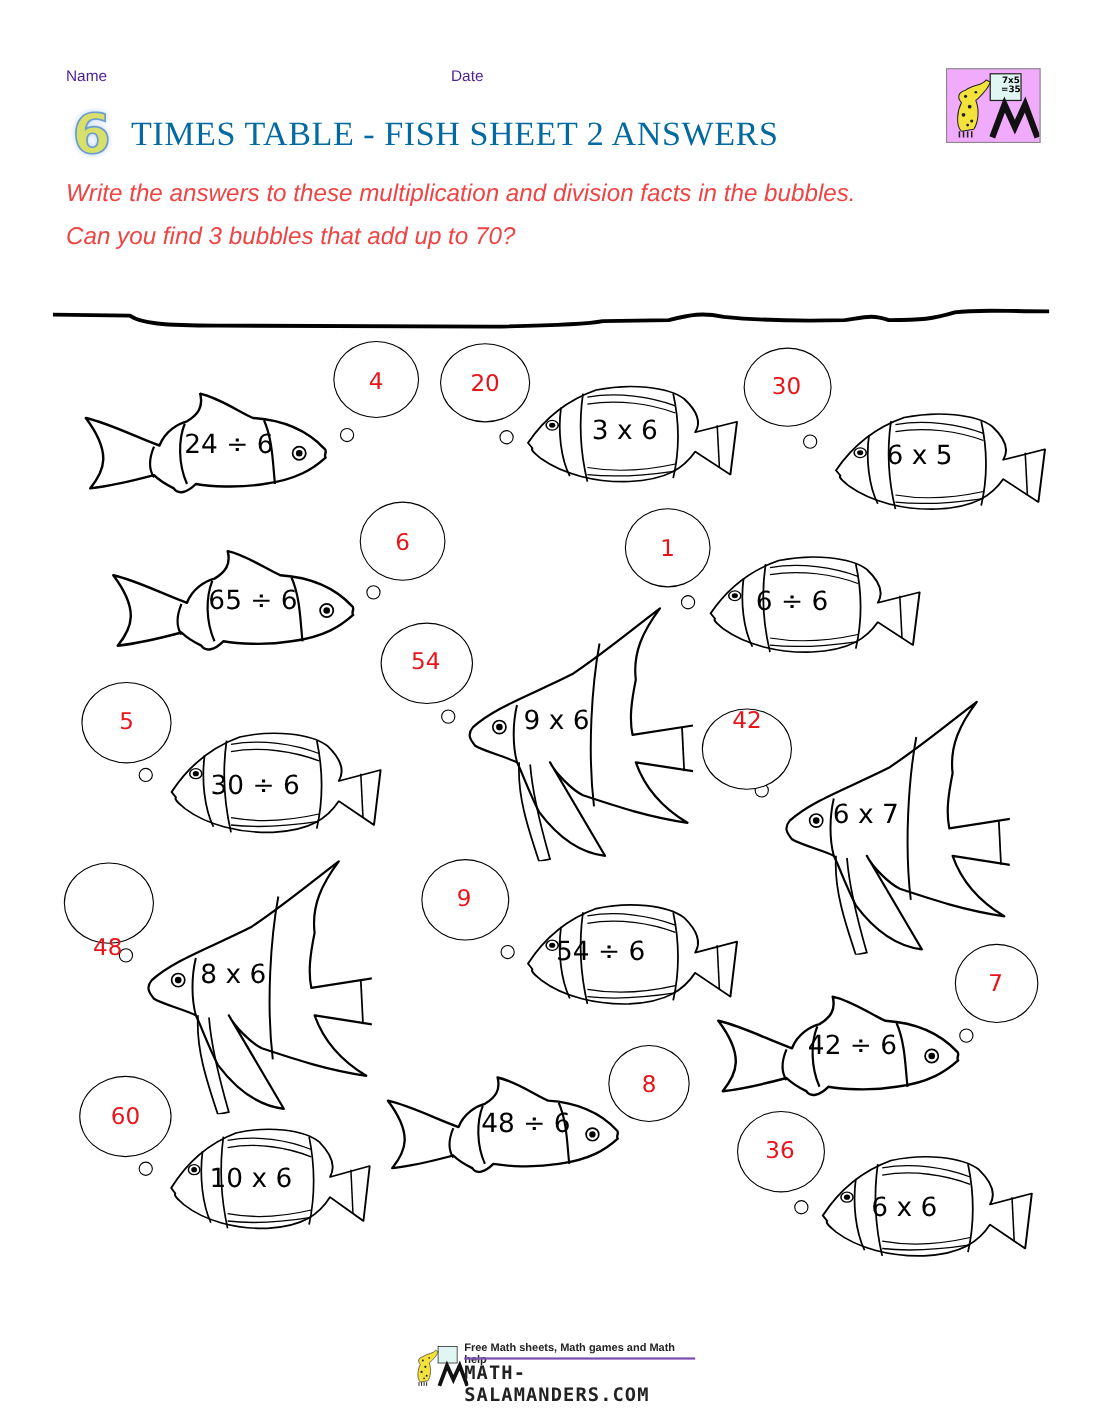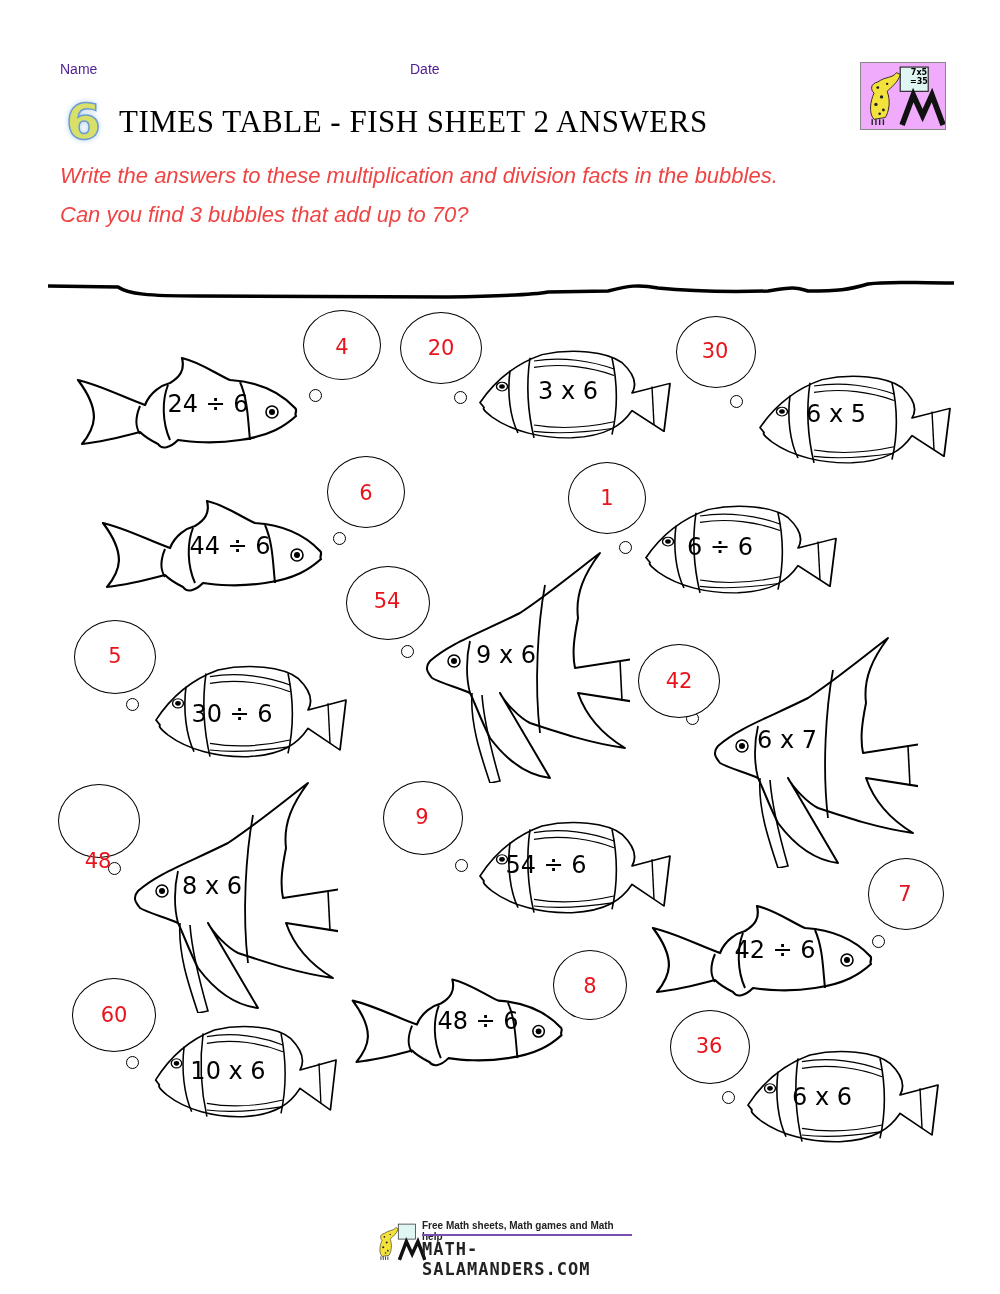--- a/index.html
+++ b/index.html
@@ -1,20 +1,20 @@
 <!DOCTYPE html>
 <html><head>
 <meta charset="utf-8">
 <style>
   html, body { margin: 0; padding: 0; background: #ffffff; }
   body { width: 1000px; height: 1294px; position: relative; overflow: hidden; font-family: "Liberation Sans", "DejaVu Sans", sans-serif; color: #000; }
   .abs { position: absolute; }
   .label-small { font-size: 14px; color: #4c1d95; }
   .title-num { font-family: "DejaVu Sans", sans-serif; font-weight: bold; font-size: 50px; color: #d8e06a; -webkit-text-stroke: 1.5px #6b9bd1; text-shadow: 0 0 6px #a9c7ee; line-height: 1; }
-  .title { font-family: "Liberation Serif", "DejaVu Serif", serif; font-size: 31px; color: #000000; letter-spacing: 0.5px; }
+  .title { font-family: "Liberation Serif", "DejaVu Serif", serif; font-size: 31px; color: #0369a1; letter-spacing: 0.5px; }
   .instr { font-family: "Liberation Sans", sans-serif; font-style: italic; font-size: 22px; color: #ef4444; }
   .logo-box { border: 1px solid #888; background: #f0abfc; }
   .eq { font-family: "DejaVu Sans", sans-serif; font-size: 24px; color: #000; white-space: nowrap; transform: translate(-50%, -50%); }
   .ans { font-family: "DejaVu Sans", sans-serif; font-size: 21px; color: #e8141b; transform: translate(-50%, -50%); white-space: nowrap; }
   .bubble { border: 1.6px solid #000; border-radius: 50%; background: #fff; }
   .small-bubble { border: 1.4px solid #000; border-radius: 50%; background: #fff; width: 11px; height: 11px; }
   svg.fish { position: absolute; overflow: visible; }
   .footer-tag { font-family: "Liberation Sans", sans-serif; font-weight: bold; font-size: 10px; color: #222; }
   .footer-site { font-family: "DejaVu Sans Mono", monospace; font-size: 17px; letter-spacing: 1px; color: #222; font-weight: bold; }
 </style>
@@ -122,21 +122,21 @@
   <div class="abs eq" style="left:836px; top:414px;">6 x 5</div>
   <div class="abs small-bubble" style="left:730px; top:395px;"></div>
   <div class="abs bubble" style="left:676px; top:316px; width:78px; height:70px;"></div>
   <div class="abs ans" style="left:715px; top:351px;">30</div>
 </div>
 
 <div>
   <svg class="fish" style="left:95px; top:483px;" width="240" height="110">
       <use href="#goldfish-r"></use>
     </svg>
-  <div class="abs eq" style="left:230px; top:546px;">44 ÷ 6</div>
+  <div class="abs eq" style="left:230px; top:546px;">65 ÷ 6</div>
   <div class="abs small-bubble" style="left:333px; top:532px;"></div>
   <div class="abs bubble" style="left:327px; top:456px; width:76px; height:70px;"></div>
   <div class="abs ans" style="left:366px; top:493px;">6</div>
 </div>
 
 <div>
   <svg class="fish" style="left:638px; top:500px;" width="200" height="96" viewBox="0 0 200 120" preserveAspectRatio="none">
       <use href="#butterfly-l"></use>
     </svg>
   <div class="abs eq" style="left:720px; top:547px;">6 ÷ 6</div>
@@ -165,21 +165,21 @@
   <div class="abs ans" style="left:115px; top:656px;">5</div>
 </div>
 
 <div>
   <svg class="fish" style="left:698px; top:628px;" width="220" height="240" viewBox="0 0 220 240">
       <use href="#angel-l"></use>
     </svg>
   <div class="abs eq" style="left:787px; top:740px;">6 x 7</div>
   <div class="abs small-bubble" style="left:686px; top:712px;"></div>
   <div class="abs bubble" style="left:638px; top:644px; width:80px; height:72px;"></div>
-  <div class="abs ans" style="left:679px; top:681px;">42</div>
+  <div class="abs ans" style="left:679px; top:655px;">42</div>
 </div>
 
 <div>
   <svg class="fish" style="left:118px; top:773px;" width="220" height="240" viewBox="0 0 220 240">
       <use href="#angel-l"></use>
     </svg>
   <div class="abs eq" style="left:212px; top:886px;">8 x 6</div>
   <div class="abs small-bubble" style="left:108px; top:862px;"></div>
   <div class="abs bubble" style="left:58px; top:784px; width:80px; height:72px;"></div>
   <div class="abs ans" style="left:98px; top:821px;margin-top:40px;">48</div>

